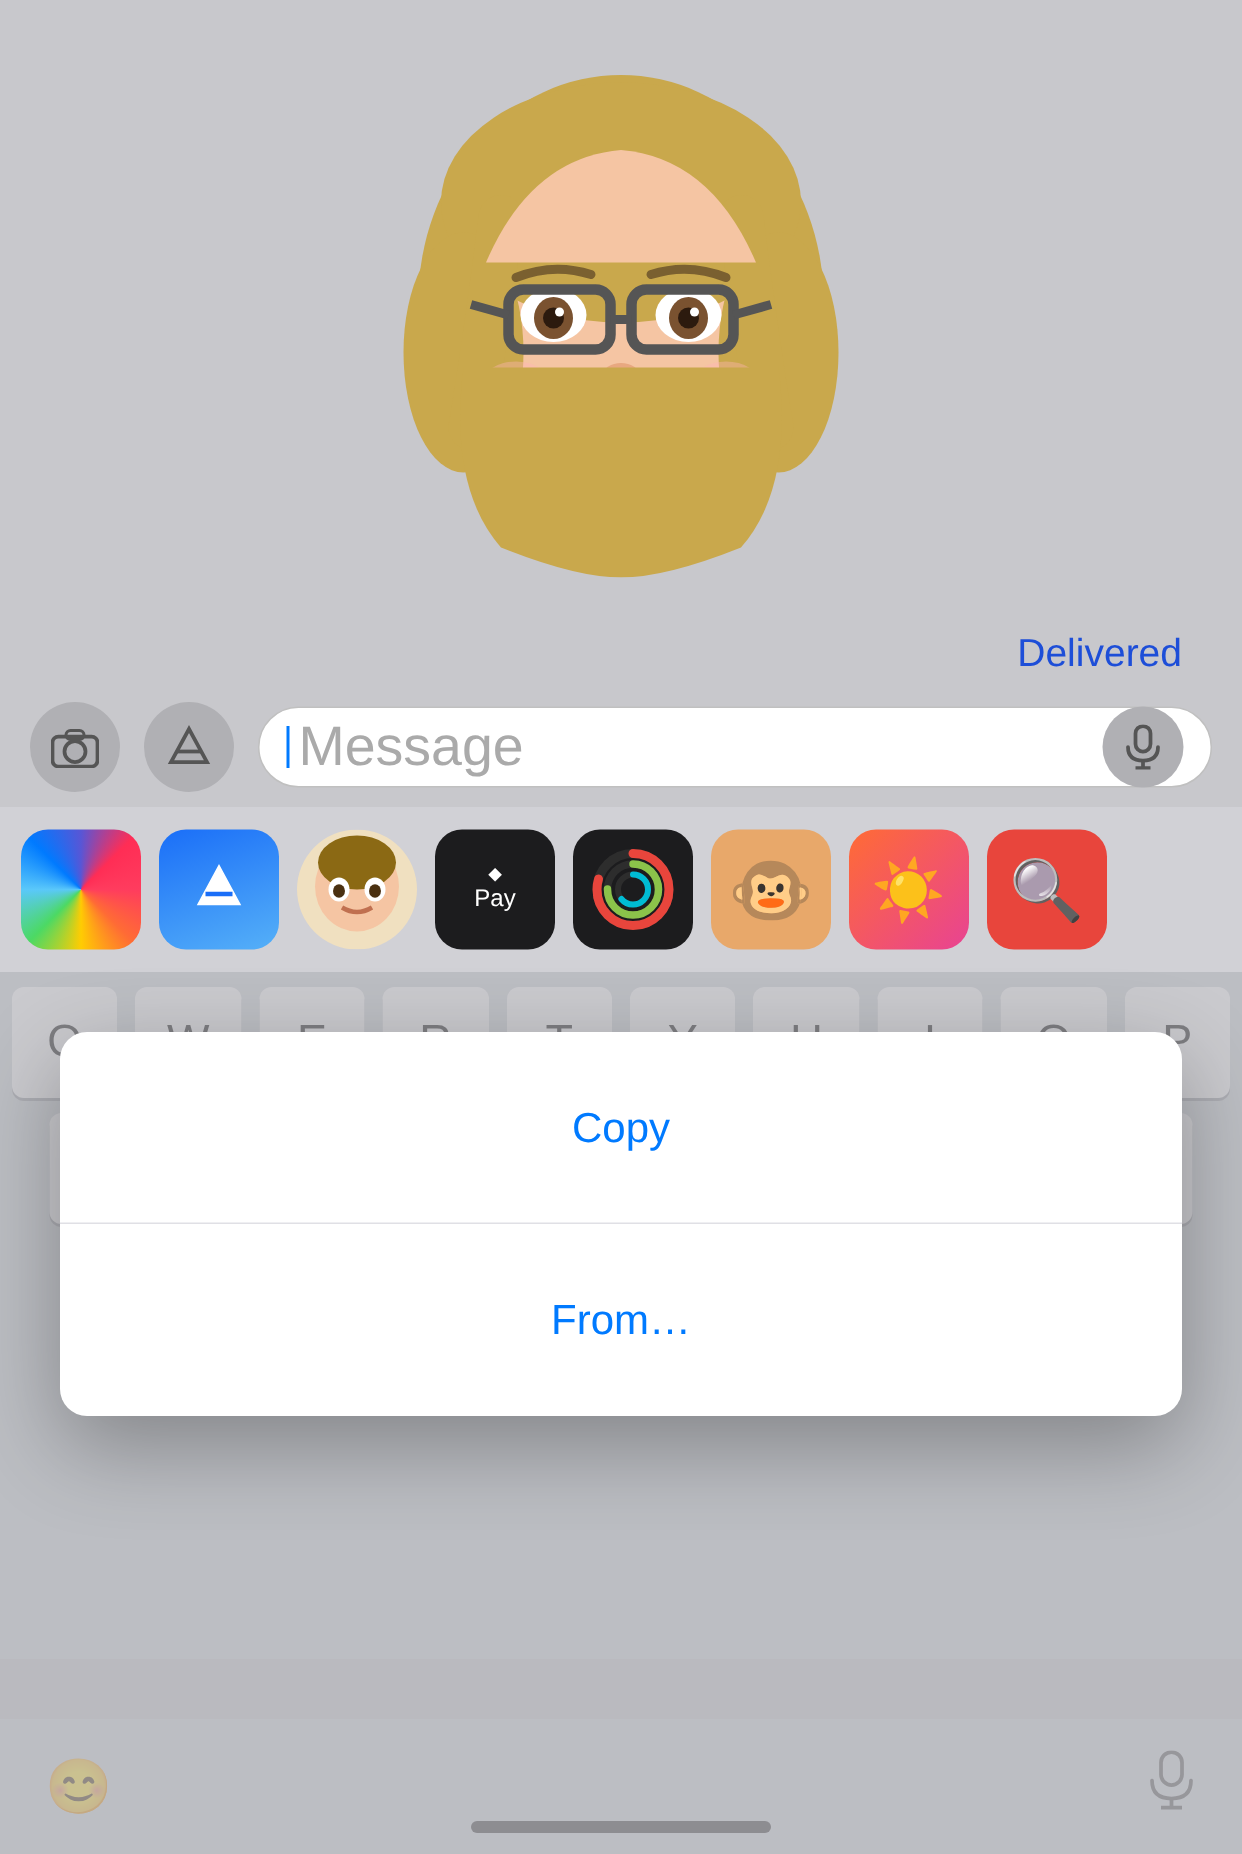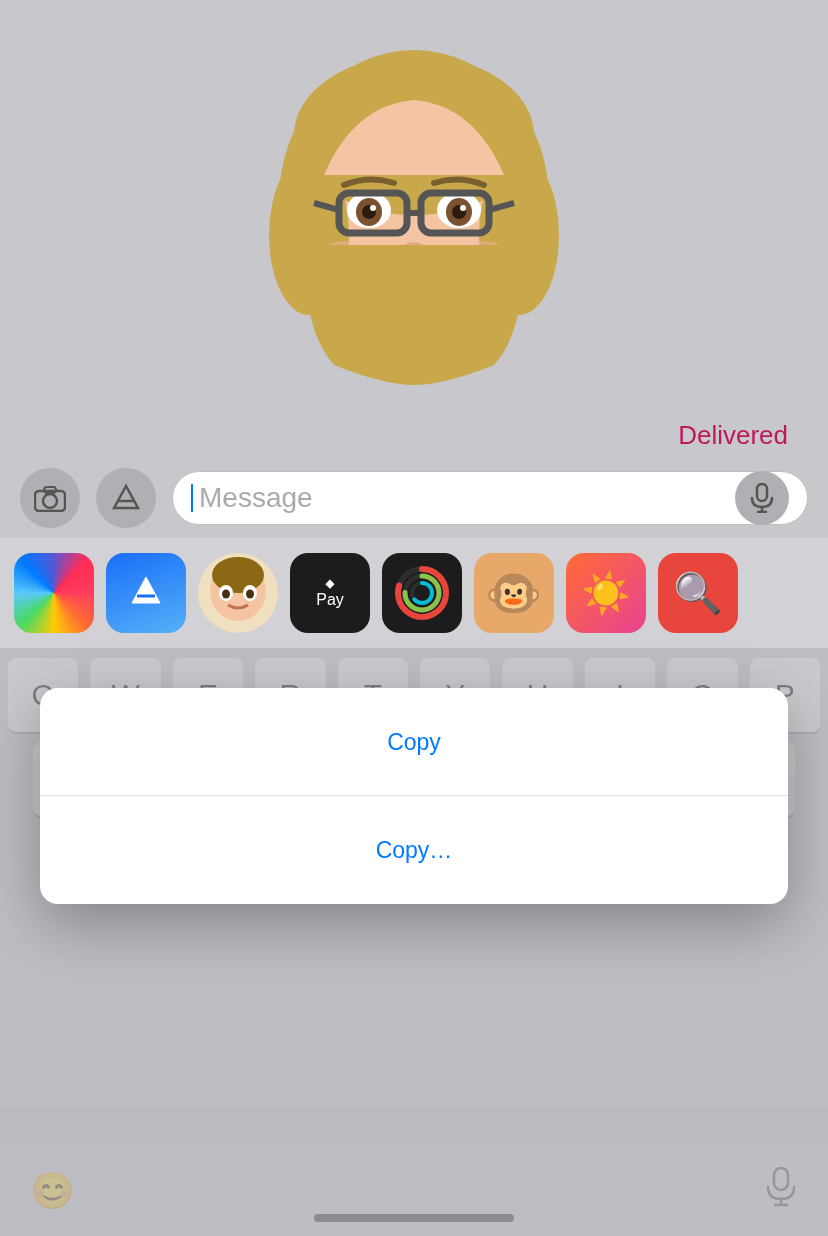--- a/index.html
+++ b/index.html
@@ -44,21 +44,21 @@
       width: 100%;
       height: 100%;
     }
 
     
     .delivered-text {
       position: absolute;
       top: 420px;
       right: 40px;
       font-size: 26px;
-      color: #be185d;
+      color: #1d4ed8;
       font-weight: 500;
     }
 
     
     .input-bar {
       position: absolute;
       top: 458px;
       left: 0;
       width: 828px;
       height: 80px;
@@ -89,21 +89,21 @@
       border-radius: 27px;
       border: 1.5px solid #c0c0c0;
       display: flex;
       align-items: center;
       padding: 0 18px;
       position: relative;
     }
 
     .message-placeholder {
       color: #aaa;
-      font-size: 28px;
+      font-size: 37px;
       flex: 1;
     }
 
     .cursor-line {
       width: 2px;
       height: 28px;
       background: #007AFF;
       margin-right: 6px;
       animation: blink 1s step-end infinite;
     }
@@ -216,25 +216,25 @@
       background: white;
       border-radius: 18px;
       overflow: hidden;
       box-shadow: 0 20px 60px rgba(0,0,0,0.3);
       z-index: 20;
     }
 
     .context-menu-item {
       width: 100%;
       padding: 0;
-      height: 108px;
-      display: flex;
-      align-items: center;
-      justify-content: center;
-      font-size: 23px;
+      height: 128px;
+      display: flex;
+      align-items: center;
+      justify-content: center;
+      font-size: 28px;
       color: #007AFF;
       background: transparent;
       border: none;
       cursor: pointer;
       position: relative;
     }
 
     .context-menu-item:not(:last-child)::after {
       content: '';
       position: absolute;
@@ -426,21 +426,21 @@
     <div class="key">J</div>
     <div class="key">K</div>
     <div class="key">L</div>
   </div>
 </div>
 
 <div class="keyboard-dim"></div>
 
 <div class="context-menu">
   <button class="context-menu-item">Copy</button>
-  <button class="context-menu-item">Copy…</button>
+  <button class="context-menu-item">From…</button>
 </div>
 
 <div class="keyboard-bottom">
   <div style="font-size:36px; color:#555;">😊</div>
   <div style="font-size:34px; color:#555;">
     <svg width="34" height="40" viewBox="0 0 34 40" fill="none">
       <rect x="10" y="1" width="14" height="22" rx="7" stroke="#555" stroke-width="2.5"></rect>
       <path d="M4 20 Q4 32 17 32 Q30 32 30 20" stroke="#555" stroke-width="2.5" fill="none" stroke-linecap="round"></path>
       <line x1="17" y1="32" x2="17" y2="38" stroke="#555" stroke-width="2.5"></line>
       <line x1="10" y1="38" x2="24" y2="38" stroke="#555" stroke-width="2.5"></line>

